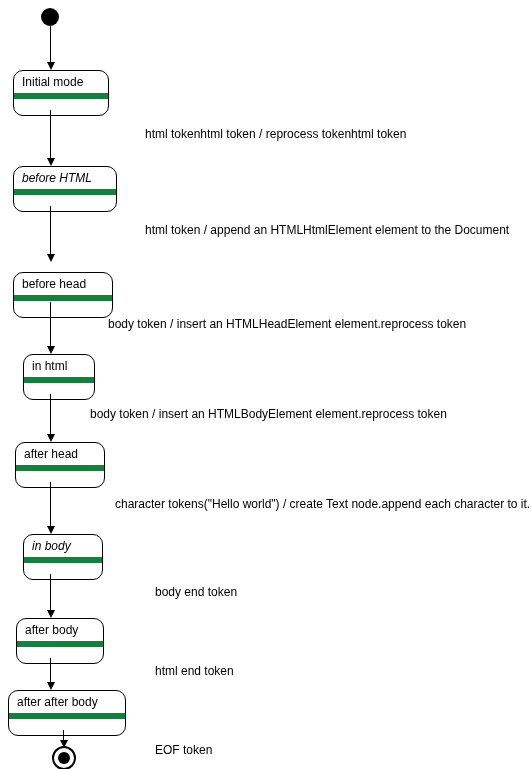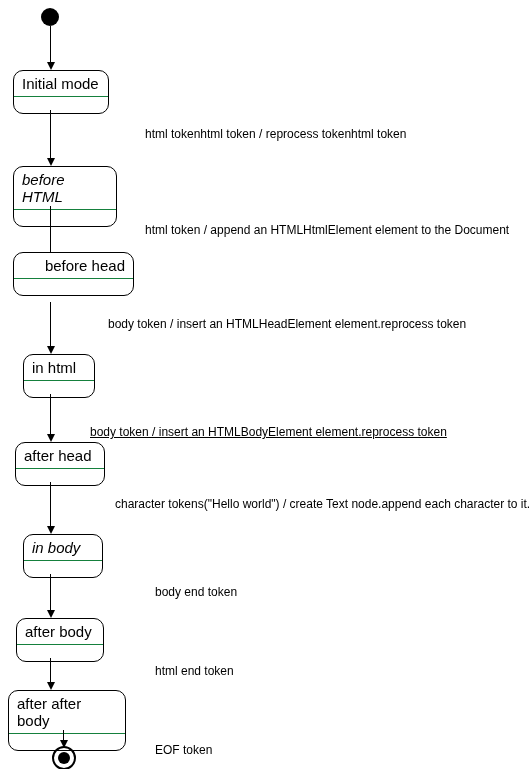--- a/index.html
+++ b/index.html
@@ -38,22 +38,22 @@
   }
   .state-box {
     position: absolute;
     border: 1px solid black;
     border-radius: 10px;
     background: white;
     box-sizing: border-box;
   }
   .state-name {
     padding: 4px 8px;
-    border-bottom: 1px solid #15803d;
-    font-size: 15px;
+    border-bottom: 6px solid #15803d;
+    font-size: 12px;
   }
   .state-body {
     height: 16px;
   }
   .arrow-line {
     position: absolute;
     background: black;
     width: 1px;
   }
   .arrow-head {
@@ -89,37 +89,37 @@
 
 <div class="state-box" style="left:13px; top:166px; width:104px;font-style:italic;">
   <div class="state-name">before HTML</div>
   <div class="state-body"></div>
 </div>
 
 <div class="arrow-line" style="left:50px; top:206px; height:48px;"></div>
 <div class="arrow-head" style="left:46.5px; top:254px;"></div>
 <div class="edge-label" style="left:145px; top:223px;">html token / append an HTMLHtmlElement element to the Document</div>
 
-<div class="state-box" style="left:13px; top:252px; width:121px;text-align:right;">
+<div class="state-box" style="left:13px; top:272px; width:100px;">
   <div class="state-name">before head</div>
   <div class="state-body"></div>
 </div>
 
 <div class="arrow-line" style="left:50px; top:302px; height:44px;"></div>
 <div class="arrow-head" style="left:46.5px; top:346px;"></div>
 <div class="edge-label" style="left:90px; top:317px;padding-left:18px;">body token / insert an HTMLHeadElement element.reprocess token</div>
 
 <div class="state-box" style="left:23px; top:354px; width:72px;">
   <div class="state-name">in html</div>
   <div class="state-body"></div>
 </div>
 
 <div class="arrow-line" style="left:50px; top:394px; height:40px;"></div>
 <div class="arrow-head" style="left:46.5px; top:434px;"></div>
-<div class="edge-label" style="left:90px; top:425px;text-decoration:underline;">body token / insert an HTMLBodyElement element.reprocess token</div>
+<div class="edge-label" style="left:90px; top:407px;">body token / insert an HTMLBodyElement element.reprocess token</div>
 
 <div class="state-box" style="left:15px; top:442px; width:90px;">
   <div class="state-name">after head</div>
   <div class="state-body"></div>
 </div>
 
 <div class="arrow-line" style="left:50px; top:482px; height:44px;"></div>
 <div class="arrow-head" style="left:46.5px; top:526px;"></div>
 <div class="edge-label" style="left:115px; top:497px;">character tokens("Hello world") / create Text node.append each character to it.</div>
 

